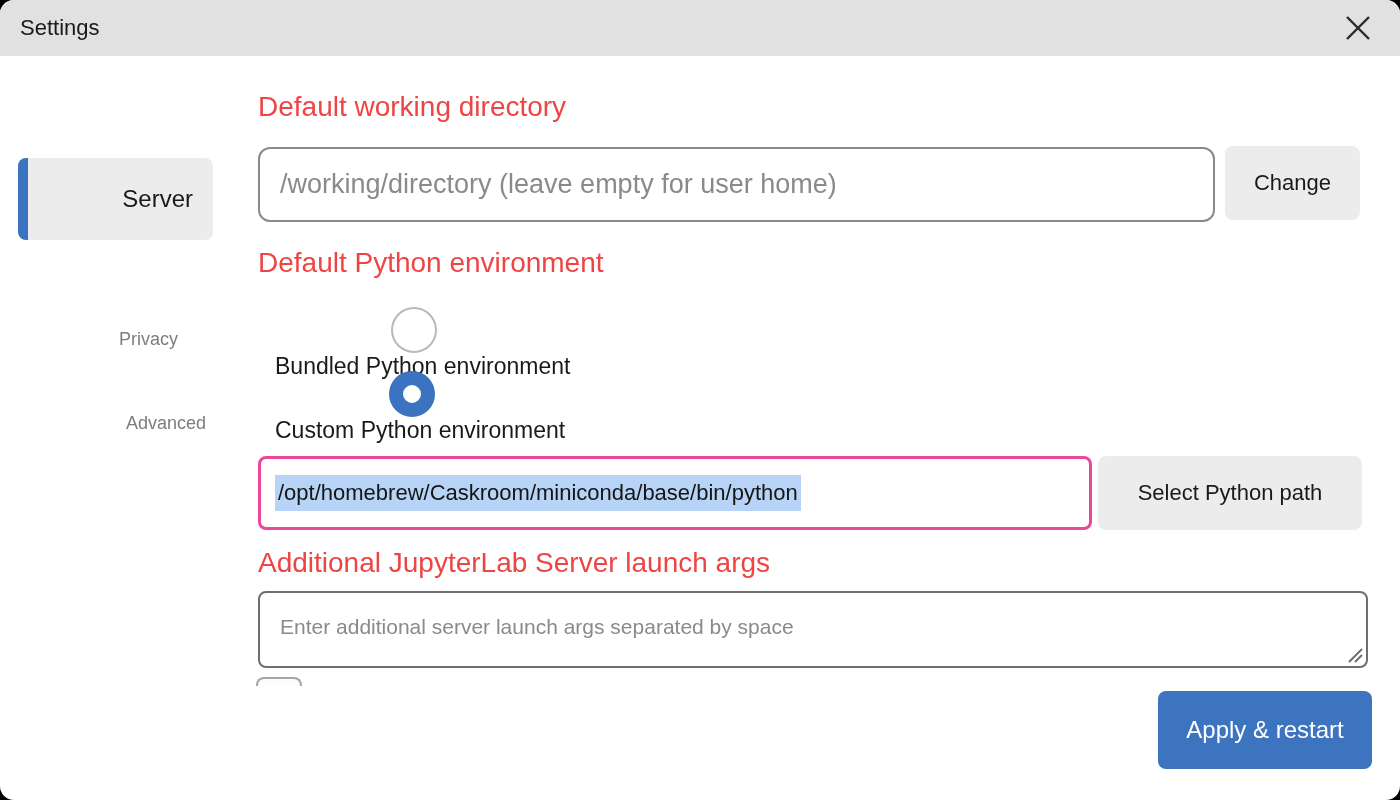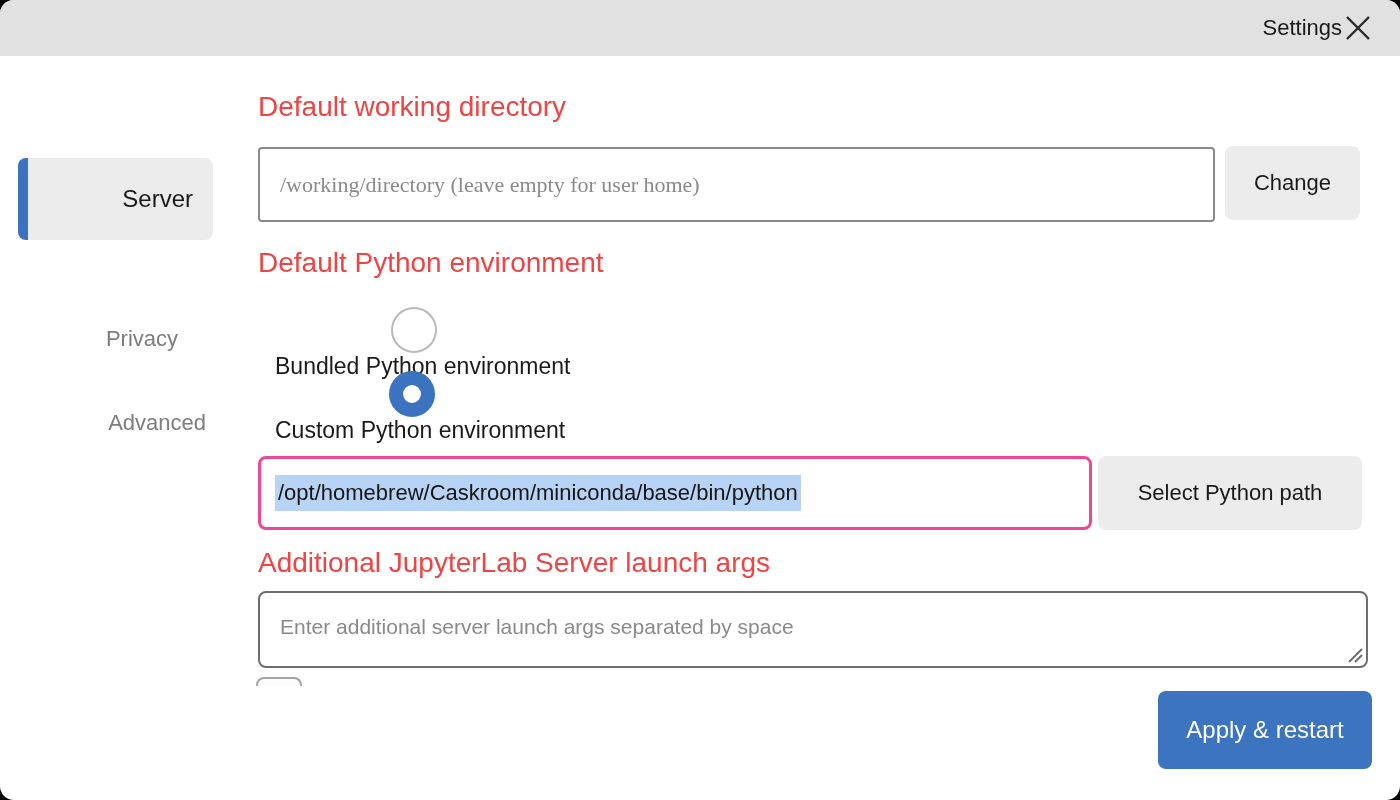--- a/index.html
+++ b/index.html
@@ -17,21 +17,21 @@
     overflow: hidden;
   }
   
   .titlebar {
     position: absolute;
     left: 0; top: 0;
     width: 100%; height: 56px;
     background: #e1e1e1;
     display: flex;
     align-items: center;
-    justify-content: flex-end;
+    justify-content: space-between;
     box-sizing: border-box;
     padding: 0 26px 0 20px;
   }
   .titlebar .title {
     font-size: 22px;
     font-weight: 500;
     color: #1a1a1a;
   }
   .close-btn {
     width: 32px; height: 32px;
@@ -44,21 +44,21 @@
   .sidebar {
     position: absolute;
     left: 0; top: 56px;
     width: 240px; height: 744px;
   }
   .side-item {
     position: absolute;
     left: 0;
     width: 178px;
     text-align: right;
-    font-size: 22px;
+    font-size: 18px;
     color: #7d7d7d;
     cursor: pointer;
     line-height: 30px;
   }
   .side-item.general  { top: 103px; }
   .side-item.privacy  { top: 268px; }
   .side-item.advanced { top: 352px; margin-left: 28px; }
   .side-item.selected-box {
     left: 18px; top: 102px;
     width: 195px; height: 82px;
@@ -89,23 +89,23 @@
     line-height: 28px;
   }
   .lbl-workdir { top: 93px; }
   .lbl-pyenv   { top: 249px; }
   .lbl-args    { top: 549px; }
 
   .text-input {
     position: absolute;
     box-sizing: border-box;
     border: 2px solid #8a8a8a;
-    border-radius: 4px;
-    font-family: Liberation Serif, serif;
-    font-size: 22px;
+    border-radius: 12px;
+    font-family: Liberation Sans, sans-serif;
+    font-size: 27px;
     color: #1a1a1a;
     padding: 0 20px;
     outline: none;
     background: #fff;
   }
   .text-input::placeholder { color: #8a8a8a; opacity: 1; }
   .input-workdir {
     left: 258px; top: 147px;
     width: 957px; height: 75px;
   }

